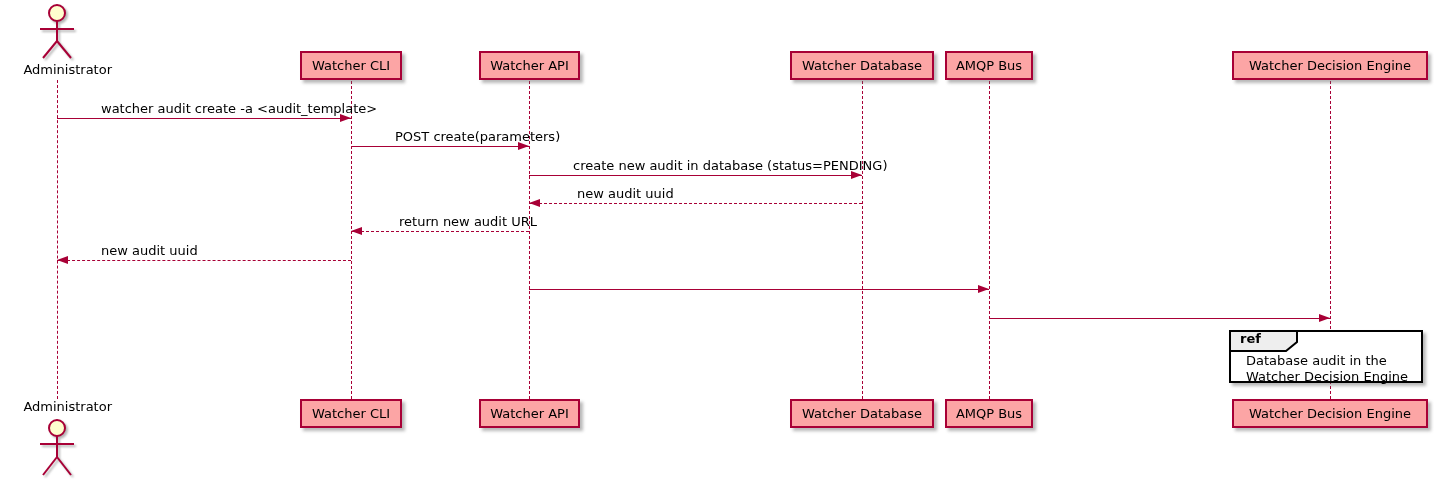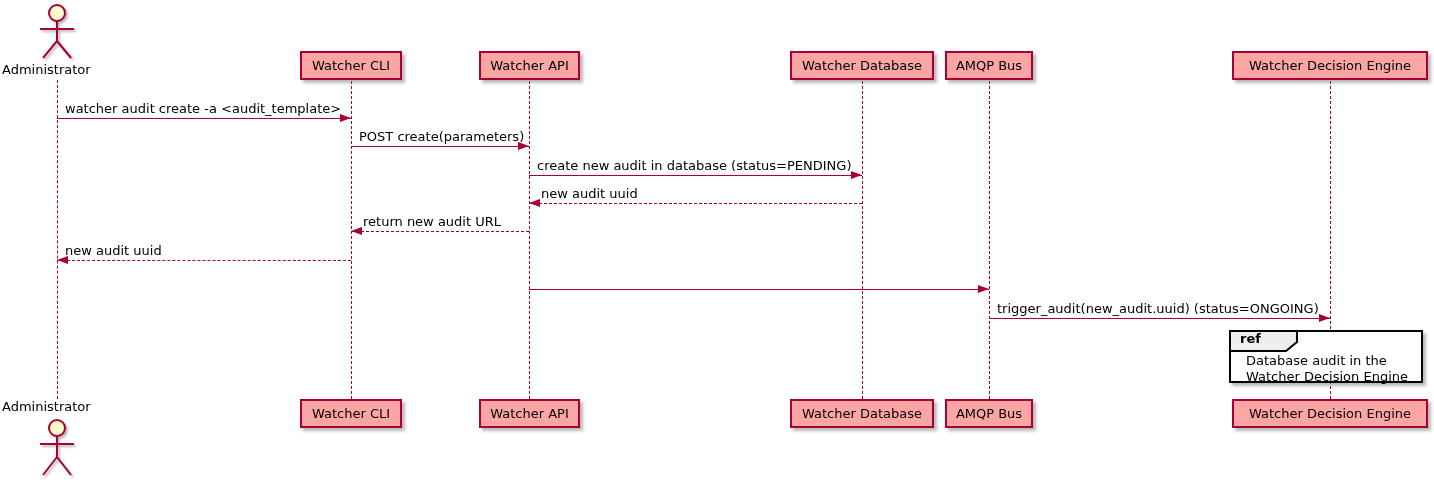--- a/index.html
+++ b/index.html
@@ -6,23 +6,23 @@
   .canvas{
     position:relative;width:1434px;height:486px;background:#fff;
     font-family:"DejaVu Sans","Liberation Sans",sans-serif;color:#000;overflow:hidden;
   }
   .lifeline{position:absolute;width:0;border-left:1px dashed #A80036;}
   .participant{
     position:absolute;height:29px;background:#fca5a5;border:2px solid #A80036;
     box-sizing:border-box;display:flex;align-items:center;justify-content:center;
     font-size:13px;white-space:nowrap;box-shadow:3px 3px 3px rgba(100,100,100,0.45);
   }
-  .actor-label{position:absolute;width:110px;text-align:left;font-size:13px;white-space:nowrap;}
+  .actor-label{position:absolute;width:110px;text-align:right;font-size:13px;white-space:nowrap;}
   .actor-figure{position:absolute;filter:drop-shadow(2px 2px 1px rgba(120,120,120,0.55));}
-  .msg-label{position:absolute;font-size:13px;white-space:nowrap;}
+  .msg-label{position:absolute;font-size:13px;white-space:nowrap;margin-left:36px;}
   .msg-line{position:absolute;height:0;}
   .msg-line.solid{border-top:1.4px solid #A80036;}
   .msg-line.dashed{border-top:1.4px dashed #A80036;}
   .arrow{position:absolute;width:0;height:0;border-top:4.5px solid transparent;border-bottom:4.5px solid transparent;}
   .arrow.right{border-left:11px solid #A80036;}
   .arrow.left{border-right:11px solid #A80036;}
   .ref-box{
     position:absolute;left:1229px;top:330px;width:194px;height:53px;background:#fff;
     border:2px solid #000;box-sizing:border-box;box-shadow:3px 3px 3px rgba(100,100,100,0.45);
   }
@@ -113,21 +113,20 @@
   <div class="msg-line dashed" style="left:351px;top:231px;width:178px;"></div>
   <div class="arrow left" style="left:351px;top:227px;"></div>
 
   <div class="msg-label" style="left:65px;top:243px;">new audit uuid</div>
   <div class="msg-line dashed" style="left:57px;top:260px;width:294px;"></div>
   <div class="arrow left" style="left:57px;top:256px;"></div>
 
   <div class="msg-line solid" style="left:529px;top:289px;width:460px;"></div>
   <div class="arrow right" style="left:978px;top:285px;"></div>
 
-  <div class="msg-label" style="left:997px;top:301px;">trigger_audit(new_audit.uuid) (status=ONGOING)</div>
   <div class="msg-line solid" style="left:989px;top:318px;width:341px;"></div>
   <div class="arrow right" style="left:1319px;top:314px;"></div>
 
   <div class="ref-box">
     <div class="ref-header">
       <svg width="70" height="22" viewBox="0 0 70 22">
         <polygon points="1,1 68,1 68,12 57,21 1,21" fill="#EEEEEE" stroke="#000000" stroke-width="2"></polygon>
       </svg>
       <span class="ref-keyword">ref</span>
     </div>

